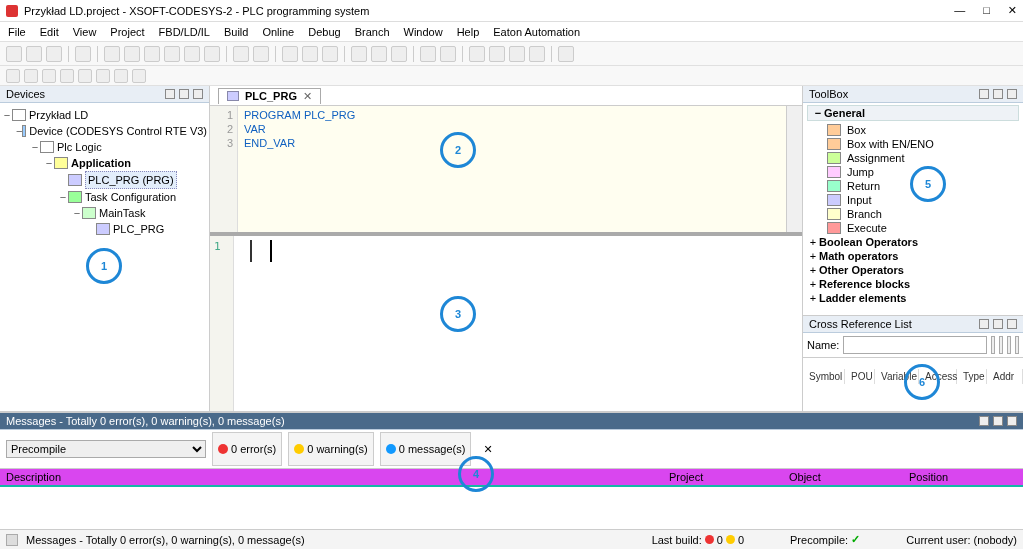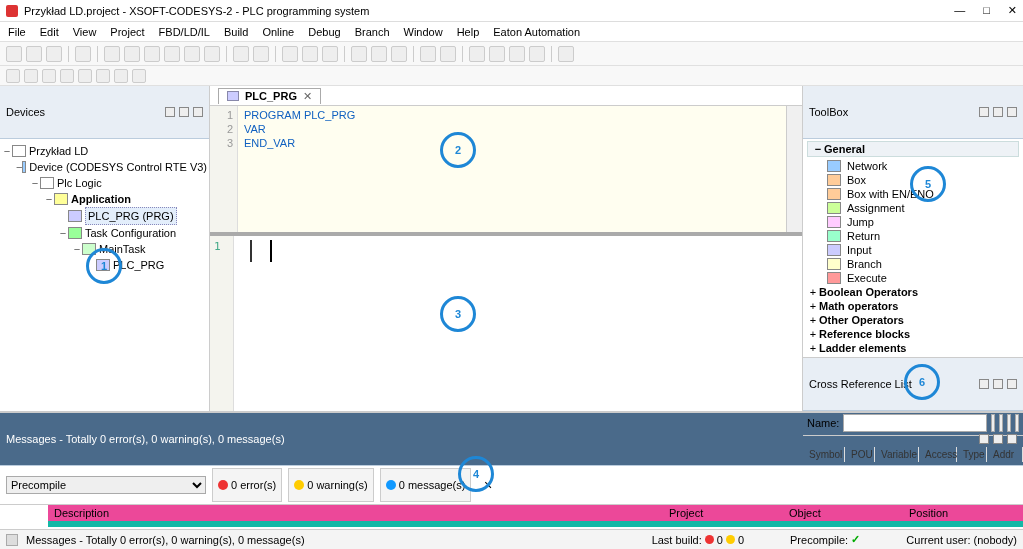--- a/index.html
+++ b/index.html
@@ -10,21 +10,21 @@
   .titlebar .winbtns { display: flex; gap: 18px; font-size: 13px; }
   .menubar { height: 20px; display: flex; align-items: center; gap: 14px; padding: 0 8px; border-bottom: 1px solid #e0e0e0; }
   .menubar span { cursor: default; }
   .toolbar { height: 24px; display: flex; align-items: center; gap: 4px; padding: 2px 6px; border-bottom: 1px solid #e0e0e0; background: #f8f8f8; }
   .toolbar .tb { width: 16px; height: 16px; display: inline-block; border: 1px solid #ccc; background: #eee; border-radius: 2px; }
   .toolbar .sep { width:1px; height:16px; background:#ccc; margin:0 2px; }
   .toolbar2 { height: 20px; display: flex; align-items: center; gap: 4px; padding: 2px 6px; border-bottom: 1px solid #e0e0e0; background: #f8f8f8; }
   .toolbar2 .tb { width: 14px; height: 14px; display:inline-block; border:1px solid #ccc; background:#eee; border-radius:2px; }
 
   .main { display: flex; height: 325px; }
-  .panel-hdr { background: #e8eef5; border-bottom: 1px solid #bcd; padding: 20px 6px; display: flex; align-items: center; }
+  .panel-hdr { background: #e8eef5; border-bottom: 1px solid #bcd; padding: 2px 6px; display: flex; align-items: center; }
   .panel-hdr.dark { background: #4a6a8a; color: #fff; }
   .panel-hdr .spacer { flex: 1; }
   .panel-hdr .pb { width: 10px; height: 10px; margin-left: 4px; border: 1px solid #888; background: #eee; cursor: pointer; }
 
   
   .devices { width: 210px; border-right: 1px solid #ccc; display: flex; flex-direction: column; }
   .tree { padding: 4px 2px; line-height: 16px; }
   .tree .row { display: flex; align-items: center; white-space: nowrap; }
   .tree .ind1 { padding-left: 0px; } .tree .ind2 { padding-left: 14px; } .tree .ind3 { padding-left: 28px; }
   .tree .ind4 { padding-left: 42px; } .tree .ind5 { padding-left: 56px; } .tree .ind6 { padding-left: 70px; } .tree .ind7 { padding-left: 84px; }
@@ -72,21 +72,21 @@
   .crossref .cols { display:flex; border-top:1px solid #ccc; }
   .crossref .cols div { padding:2px 6px; border-right:1px solid #ddd; font-size:10px; color:#333;margin-top:11px; }
 
   
   .messages { border-top: 2px solid #ccc; }
   .messages .bar { padding:2px 6px; display:flex; align-items:center; gap:6px; border-bottom:1px solid #ccc; }
   .messages select { height:18px; border:1px solid #aaa; width:200px; }
   .msg-btn { display:flex; align-items:center; gap:3px; border:1px solid #ccc; padding:10px 5px; background:#f4f4f4; }
   .msg-btn .c { width:10px; height:10px; border-radius:50%; display:inline-block; }
   .c.err{background:#e33;} .c.wrn{background:#fc0;} .c.msg{background:#19f;}
-  .messages .cols { display:flex; border-bottom:6px solid #14b8a6; background:#ec4899;margin-left:48px; }
+  .messages .cols { display:flex; border-bottom:2px solid #14b8a6; background:#d946ef; }
   .messages .cols div { padding:2px 6px; }
   .messages .cols .d0{flex:1;} .messages .cols .d1{width:120px;} .messages .cols .d2{width:120px;} .messages .cols .d3{width:120px;}
   .messages .body { height: 68px; }
 
   .statusbar { position:absolute; left:0; right:0; bottom:0; height:20px; border-top:1px solid #ccc; background:#f4f4f4; display:flex; align-items:center; padding:0 6px; }
   .statusbar .left { flex:1; display:flex; align-items:center; gap:4px; }
   .statusbar .sb-ico { width:12px; height:12px; border:1px solid #aaa; background:#ddd; margin-right:4px; }
   .statusbar .seg { margin-left:14px; display:flex; align-items:center; gap:3px;padding-left:32px; }
   .c2 { width:9px; height:9px; border-radius:50%; display:inline-block; }
   .c2.r{background:#e33;} .c2.y{background:#fc0;} .chk{color:#0a0; font-weight:bold;}
@@ -258,24 +258,20 @@
         <span class="pb"></span>
         <span class="pb"></span>
         <span class="pb"></span>
       </div>
       <div class="body">
         <div class="cat hdr">
             <span class="tw2">−</span>
             <span>General</span>
           </div>
         <div class="tool">
-            <span class="ti net"></span>
-            <span>Network</span>
-          </div>
-        <div class="tool">
             <span class="ti box"></span>
             <span>Box</span>
           </div>
         <div class="tool">
             <span class="ti box"></span>
             <span>Box with EN/ENO</span>
           </div>
         <div class="tool">
             <span class="ti asg"></span>
             <span>Assignment</span>

